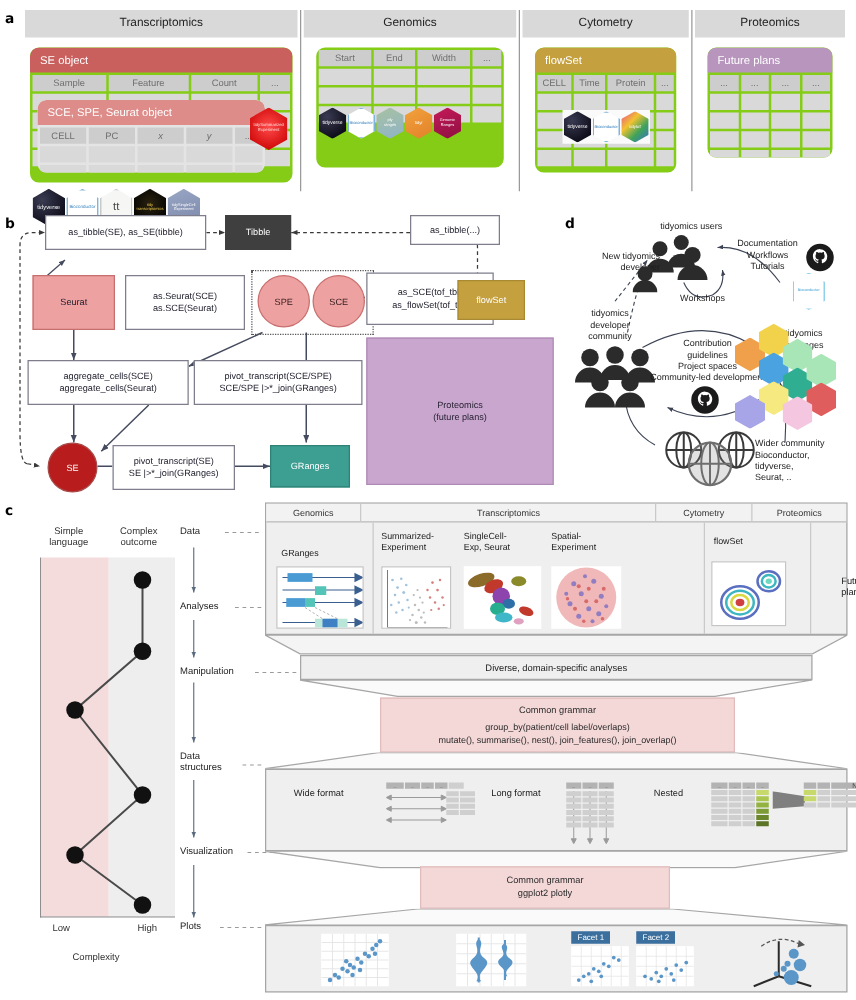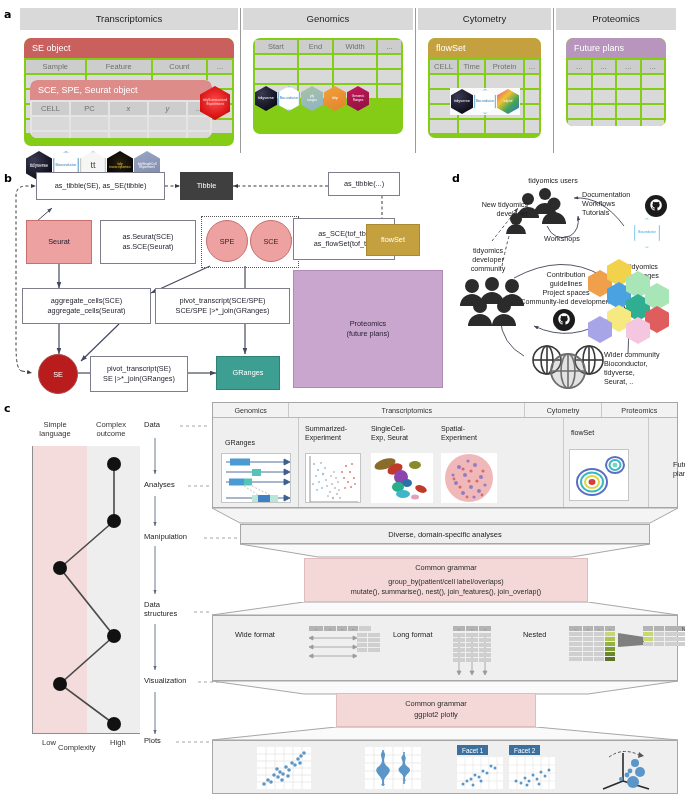--- a/index.html
+++ b/index.html
@@ -486,21 +486,21 @@
       <path d="M28,36 a12,12 0 0 1 24,0 z" fill="#2b2b2b"></path>
   </svg>
 
   <div class="d-label" style="left:10px;top:34px;width:66px;white-space:pre-line;text-align:right;">New tidyomics
 developer</div>
   <svg class="people" style="left:54px;top:46px;width:20px;height:22px;" viewBox="0 0 20 22">
     <circle cx="10" cy="7" r="6" fill="#2b2b2b"></circle>
       <path d="M0,22 a10,10 0 0 1 20,0 z" fill="#2b2b2b"></path>
   </svg>
 
-  <div class="d-label" style="left:130px;top:24px;width:64px;white-space:pre-line;text-align:left;">Documentation
+  <div class="d-label" style="left:130px;top:24px;width:64px;white-space:pre-line;text-align:center;">Documentation
 Workflows
 Tutorials</div>
   <svg class="people" style="left:192px;top:28px;width:24px;height:24px;" viewBox="0 0 24 24">
     <circle cx="12" cy="12" r="11" fill="#1b1b1b"></circle>
     <path d="M12 5.2c-3.2 0-5.7 2.6-5.7 5.8 0 2.6 1.6 4.7 3.9 5.5.3.05.4-.12.4-.27v-.95c-1.6.35-1.9-.7-1.9-.7-.26-.68-.64-.86-.64-.86-.52-.36.04-.35.04-.35.58.04.88.6.88.6.51.9 1.35.64 1.68.49.05-.38.2-.64.36-.79-1.28-.15-2.62-.65-2.62-2.88 0-.64.22-1.16.59-1.57-.06-.15-.26-.74.06-1.55 0 0 .48-.16 1.58.6a5.4 5.4 0 0 1 2.88 0c1.1-.76 1.58-.6 1.58-.6.32.81.12 1.4.06 1.55.37.41.59.93.59 1.57 0 2.24-1.35 2.73-2.63 2.87.21.18.39.54.39 1.08v1.6c0 .15.1.33.4.27a5.81 5.81 0 0 0 3.9-5.5c0-3.2-2.55-5.8-5.7-5.8z" fill="#fff"></path>
   </svg>
   <div class="hex" style="position:absolute;left:182px;top:52px;width:26px;height:30px;background:#fff;color:#3a9fd4;box-shadow:inset 0 0 0 1.2px #8fd0ea;font-size:3px;">Bioconductor</div>
 
   <div class="d-label" style="left:0;top:80px;width:72px;white-space:pre-line;text-align:center;">tidyomics
 developer
@@ -587,21 +587,21 @@
         <circle cx="81" cy="75" r="7" fill="#111"></circle>
         <circle cx="27" cy="122" r="7" fill="#111"></circle>
         <circle cx="81" cy="190" r="7" fill="#111"></circle>
         <circle cx="27" cy="238" r="7" fill="#111"></circle>
         <circle cx="81" cy="278" r="7" fill="#111"></circle>
       </svg>
     </div>
 
     <div class="axis-tick" style="left:22px;top:318px;">Low</div>
     <div class="axis-tick" style="left:90px;top:318px;">High</div>
-    <div class="axis-title" style="left:38px;top:323px;text-align:right;">Complexity</div>
+    <div class="axis-title" style="left:38px;top:341px;text-align:right;">Complexity</div>
   </div>
 
   <svg class="stagewires">
     <defs>
       <marker id="sarr" markerWidth="6" markerHeight="6" refX="5" refY="2" orient="auto">
         <path d="M0,0 L5,2 L0,4 z" fill="#5a6b80"></path>
       </marker>
     </defs>
 
     <path d="M147,40 L147,76" stroke="#5a6b80" stroke-width="0.9" fill="none" marker-end="url(#sarr)"></path>

